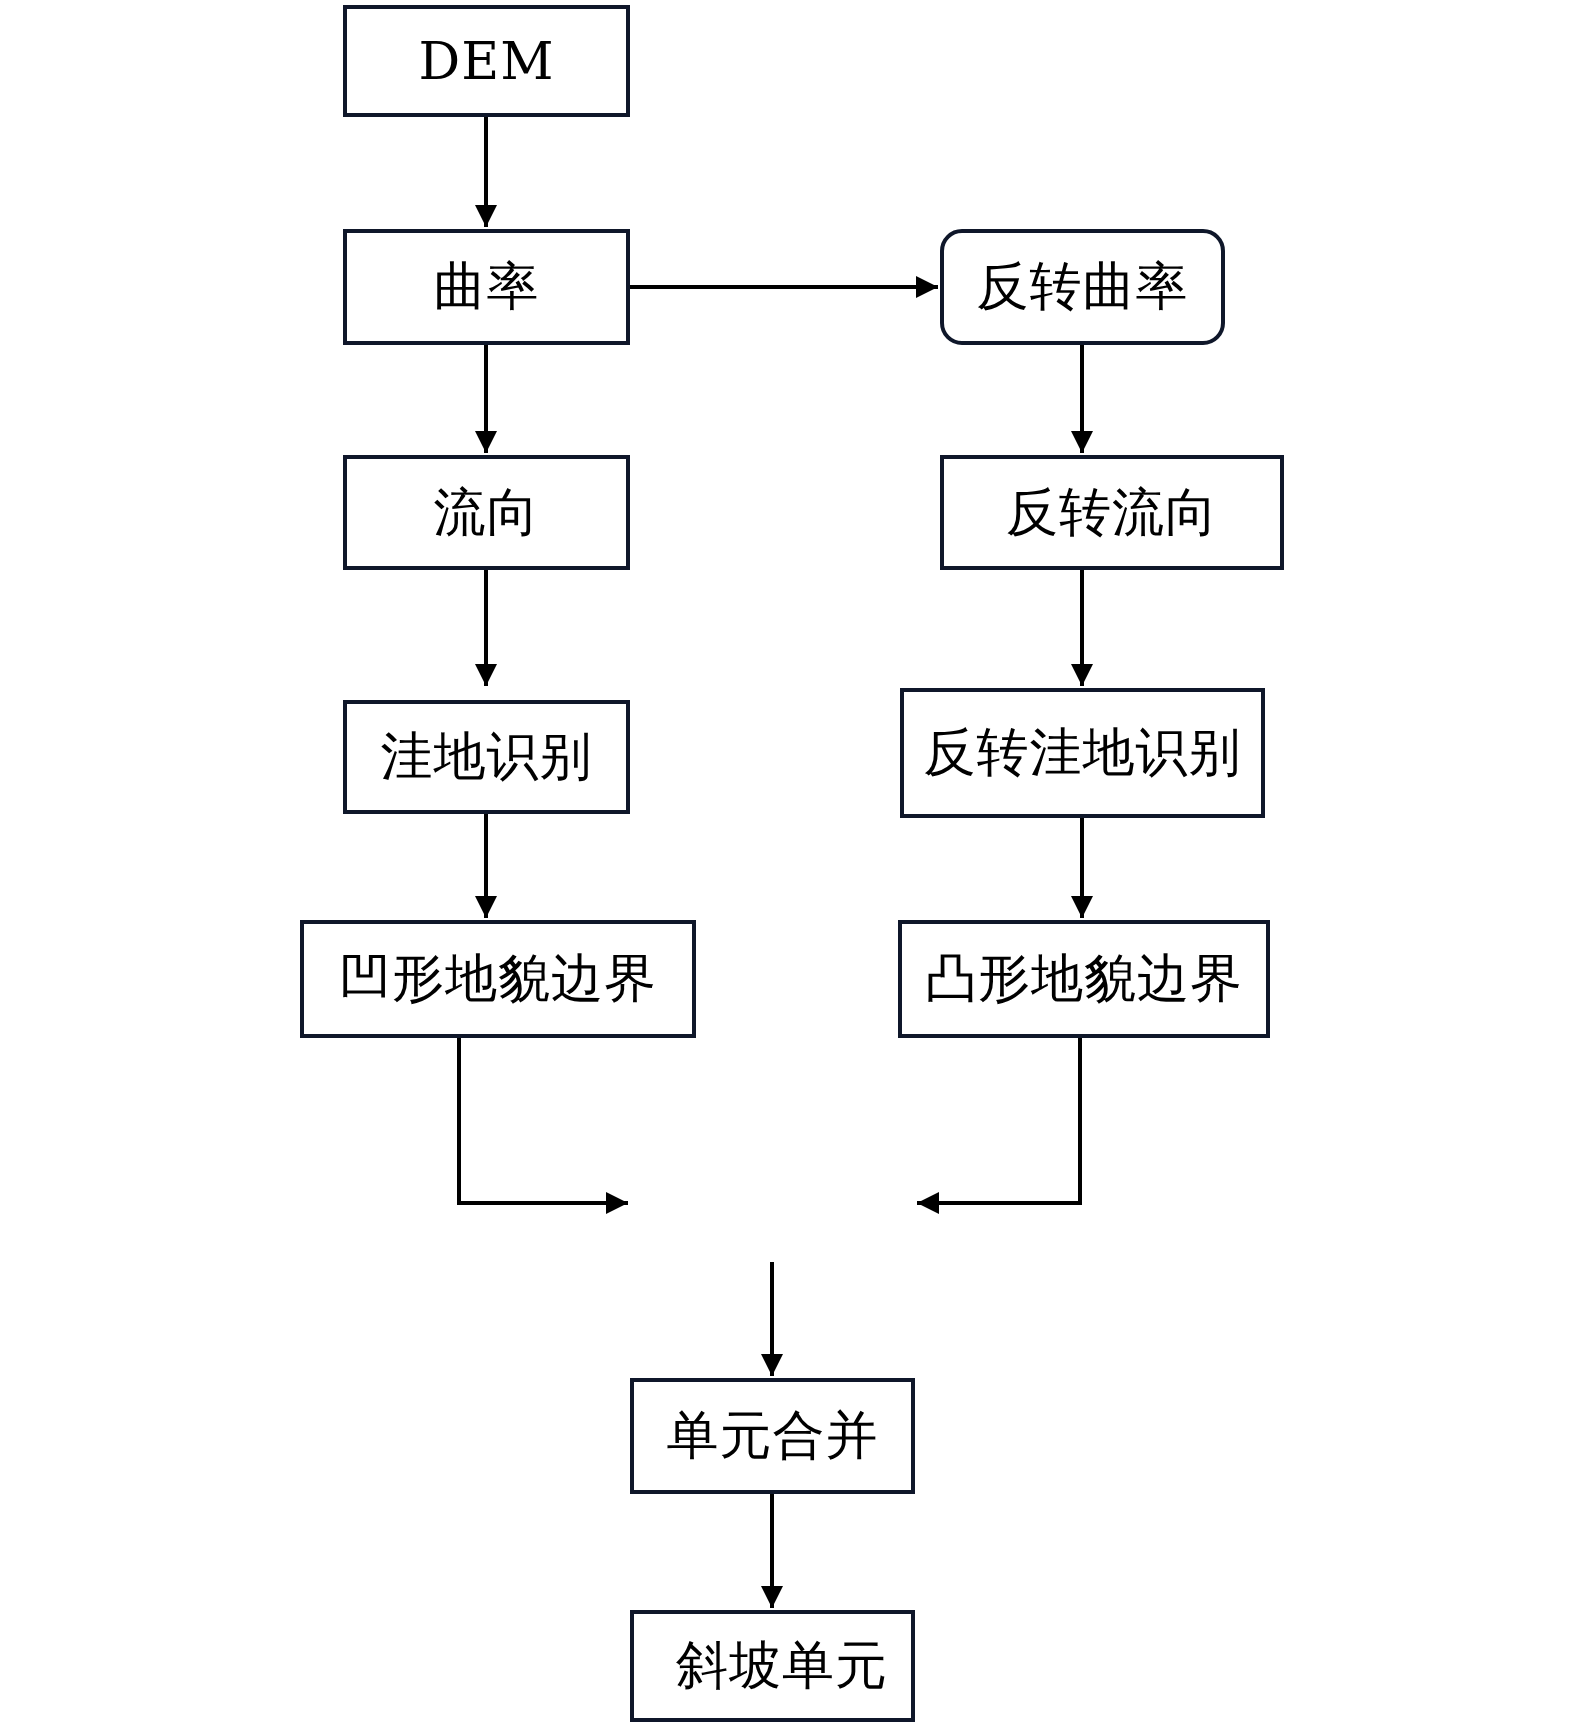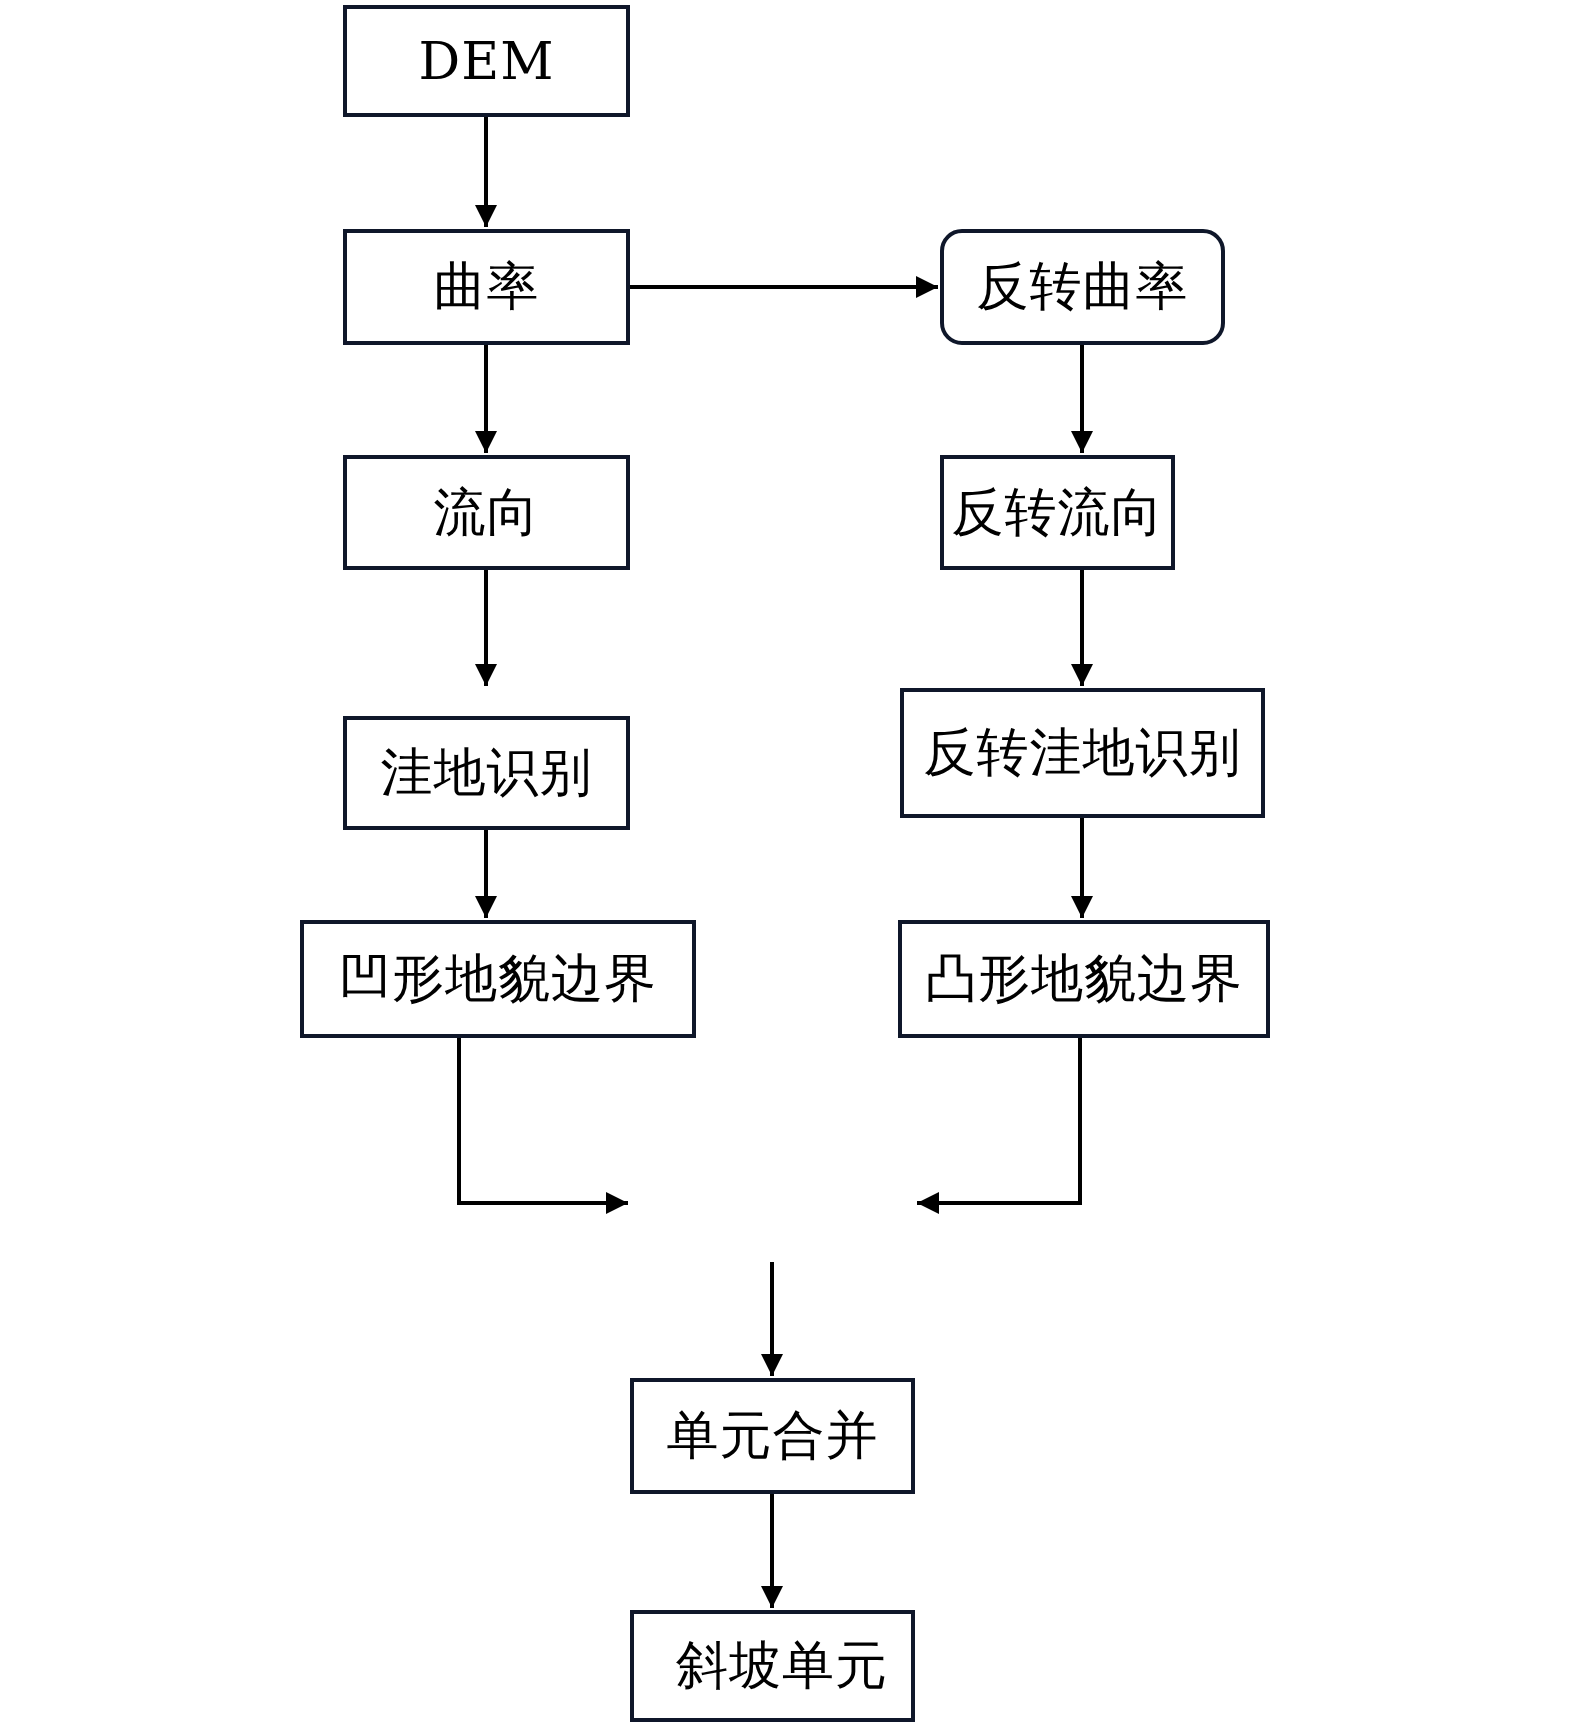--- a/index.html
+++ b/index.html
@@ -66,23 +66,23 @@
   </svg>
 
   <div class="node" style="left:343px; top:5px;   width:287px; height:112px;">DEM</div>
 
   <div class="node" style="left:343px; top:229px; width:287px; height:116px;">曲率</div>
 
   <div class="node" style="left:940px; top:229px; width:285px; height:116px;border-radius:22px;">反转曲率</div>
 
   <div class="node" style="left:343px; top:455px; width:287px; height:115px;">流向</div>
 
-  <div class="node" style="left:940px; top:455px; width:235px; height:115px;">反转流向</div>
+  <div class="node" style="left:940px; top:455px; width:344px; height:115px;">反转流向</div>
 
-  <div class="node" style="left:343px; top:716px; width:287px; height:114px;">洼地识别</div>
+  <div class="node" style="left:343px; top:700px; width:287px; height:114px;">洼地识别</div>
 
   <div class="node" style="left:900px; top:688px; width:365px; height:130px;">反转洼地识别</div>
 
   <div class="node" style="left:300px; top:920px; width:396px; height:118px;">凹形地貌边界</div>
 
   <div class="node" style="left:898px; top:920px; width:372px; height:118px;">凸形地貌边界</div>
 
 
   <div class="node" style="left:630px; top:1378px; width:285px; height:116px;">单元合并</div>
 

